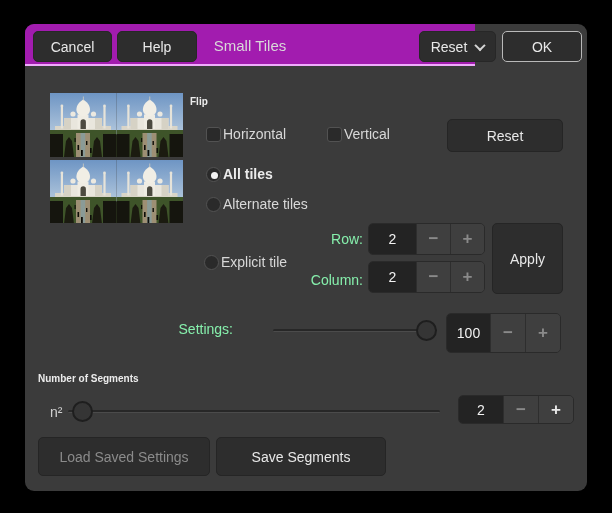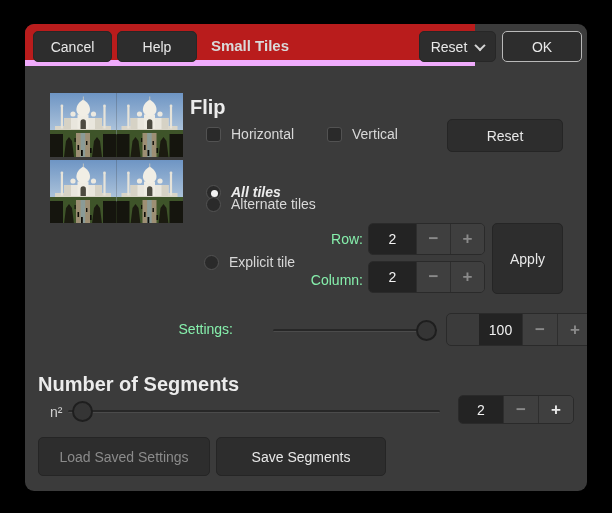--- a/index.html
+++ b/index.html
@@ -19,38 +19,38 @@
     width: 562px; height: 467px;
     background: #3b3b3b;
     border-radius: 9px;
     overflow: hidden;
   }
 
   
   .headerbar {
     position: absolute; left: 0; top: 0;
     width: 450px; height: 42px;
-    background: #b91c1c;
-    border-bottom: 6px solid #f0abfc;
+    background: #a21caf;
+    border-bottom: 2px solid #f0abfc;
   }
   .hbtn {
     position: absolute; top: 7px; height: 31px;
     background: #2d2d2d;
     border: 1px solid #272727;
     border-radius: 5px;
     color: #e8e8e8;
     font-size: 14px;
     display: flex; align-items: center; justify-content: center;
     cursor: default;
   }
   .hbtn.focused { border: 1px solid #b9b9b9; }
   .title {
     position: absolute; left: 0; right: 0; top: 0; height: 42px;
     display: flex; align-items: center; justify-content: center;
-    color: #d9d9d9; font-size: 15px; font-weight: bold;
+    color: #d9d9d9; font-size: 15px; font-weight: normal;
     pointer-events: none;
   }
   .chevron-down {
     width: 8px; height: 8px;
     border-right: 2px solid #d5d5d5;
     border-bottom: 2px solid #d5d5d5;
     transform: rotate(45deg) translate(-1px,-1px);
     margin-left: 9px;
     display: inline-block;
   }
@@ -60,25 +60,25 @@
     position: absolute;
     background: #2d2d2d;
     border: 1px solid #252525;
     border-radius: 5px;
     color: #e8e8e8;
     font-size: 14px;
     display: flex; align-items: center; justify-content: center;
   }
   .body-btn.disabled { color: #8b8b8b; }
 
-  .sec-label { position: absolute; color: #ececec; font-weight: bold; font-size: 20px; }
+  .sec-label { position: absolute; color: #ececec; font-weight: bold; font-size: 10px; }
   .lbl { color: #d8d8d8; font-size: 14px; }
   .lbl.dim { color: #86efac; }
 
-  .check-row, .radio-row { position: absolute; display: flex; align-items: center; gap: 10px; }
+  .check-row, .radio-row { position: absolute; display: flex; align-items: center; gap: 2px; }
   .checkbox {
     width: 15px; height: 15px;
     background: #2a2a2a;
     border: 1px solid #525252;
     border-radius: 3px;
     flex: 0 0 auto;
   }
   .radio {
     width: 15px; height: 15px;
     background: #2a2a2a;
@@ -203,21 +203,21 @@
     </div>
     <div class="check-row" style="left:302px; top:102px;">
       <span class="checkbox"></span>
       <span class="lbl">Vertical</span>
     </div>
 
     <div class="body-btn" style="left:422px; top:95px; width:116px; height:33px;">
         <span>Reset</span>
       </div>
 
-    <div class="radio-row" style="left:181px; top:160px;font-style:italic;">
+    <div class="radio-row" style="left:181px; top:142px;">
       <span class="radio selected"></span>
       <span class="lbl bold">All tiles</span>
     </div>
     <div class="radio-row" style="left:181px; top:172px;justify-content:space-between;">
       <span class="radio"></span>
       <span class="lbl">Alternate tiles</span>
     </div>
     <div class="radio-row" style="left:179px; top:230px;">
       <span class="radio"></span>
       <span class="lbl">Explicit tile</span>
@@ -245,21 +245,21 @@
         </div>
     </div>
 
     <div class="body-btn" style="left:467px; top:199px; width:71px; height:71px;">
         <span>Apply</span>
       </div>
 
     <div class="right-lbl lbl dim" style="left:120px; top:297px; width:88px;">Settings:</div>
     <div class="track" style="left:248px; top:305px; width:164px;"></div>
     <div class="handle" style="left:391px; top:296px;"></div>
-    <div class="spin" style="left:421px; top:289px; height:33px;padding-left:32px;">
+    <div class="spin" style="left:421px; top:289px; height:40px;">
       <div class="entry" style="width:43px;">100</div>
       <div class="sbtn" style="width:35px;">
           <span>−</span>
         </div>
       <div class="sbtn" style="width:35px;">
           <span>+</span>
         </div>
     </div>
 
     <div class="sec-label" style="left:13px; top:349px;">Number of Segments</div>

